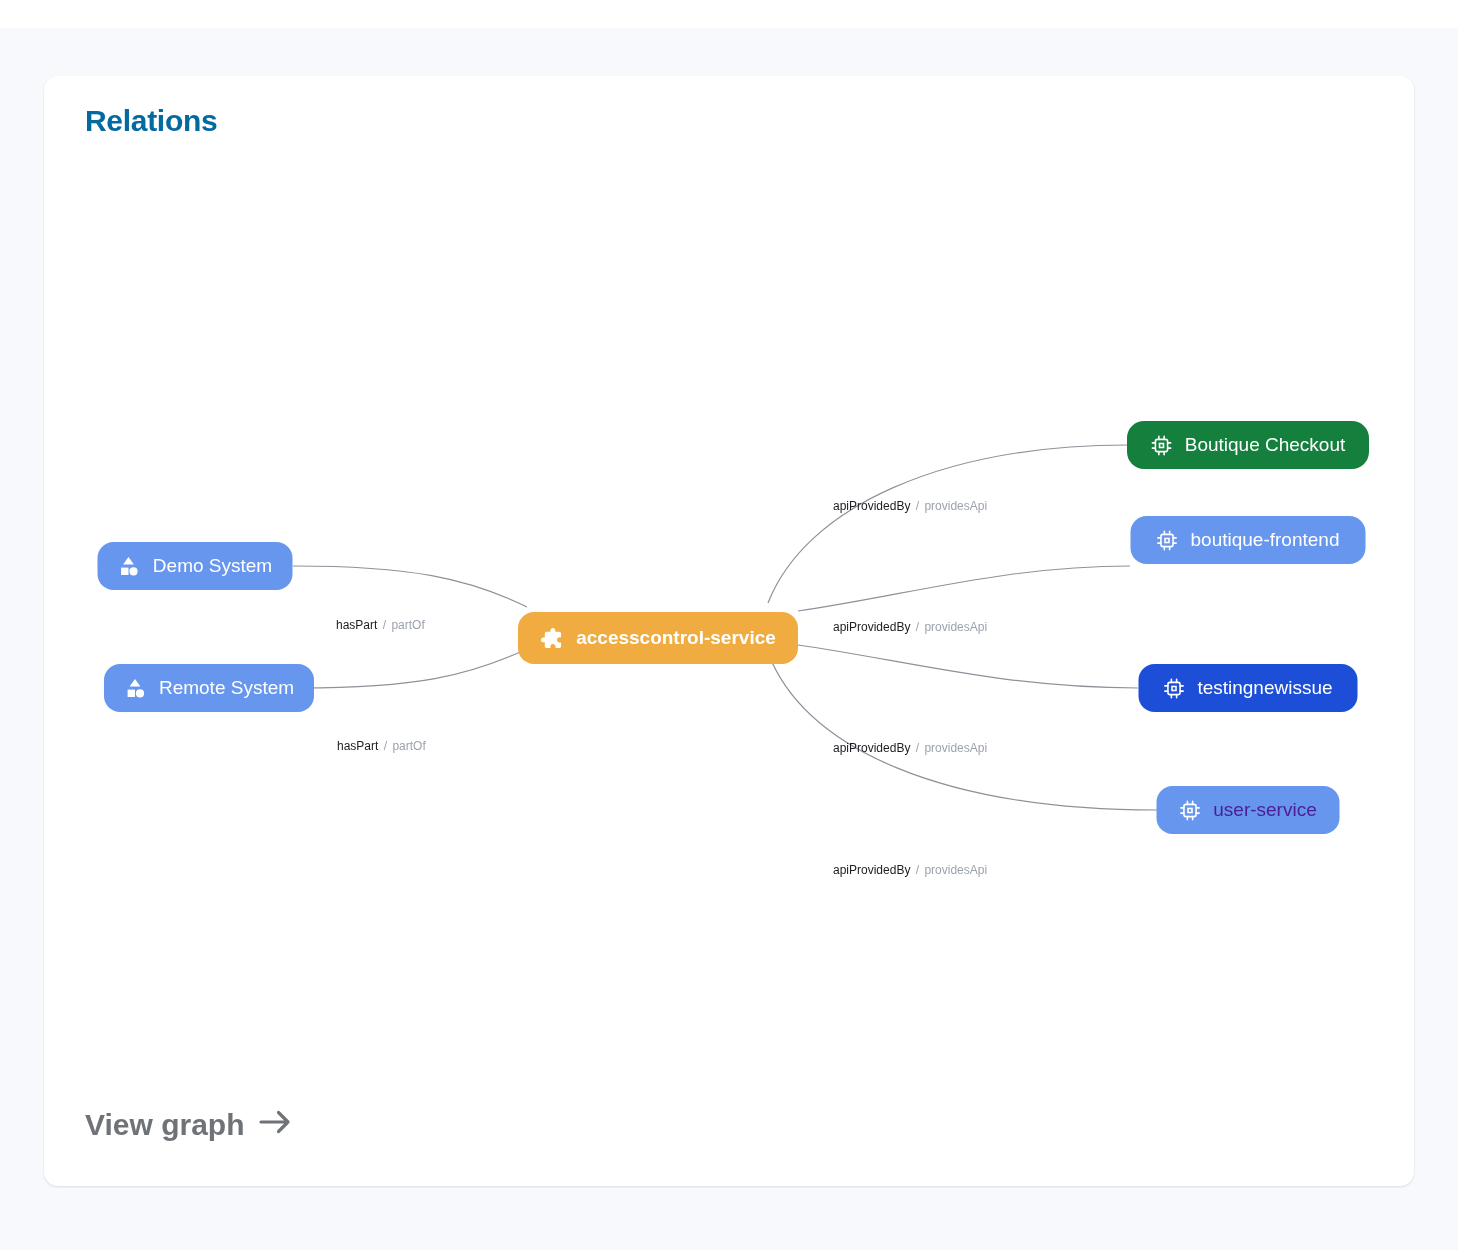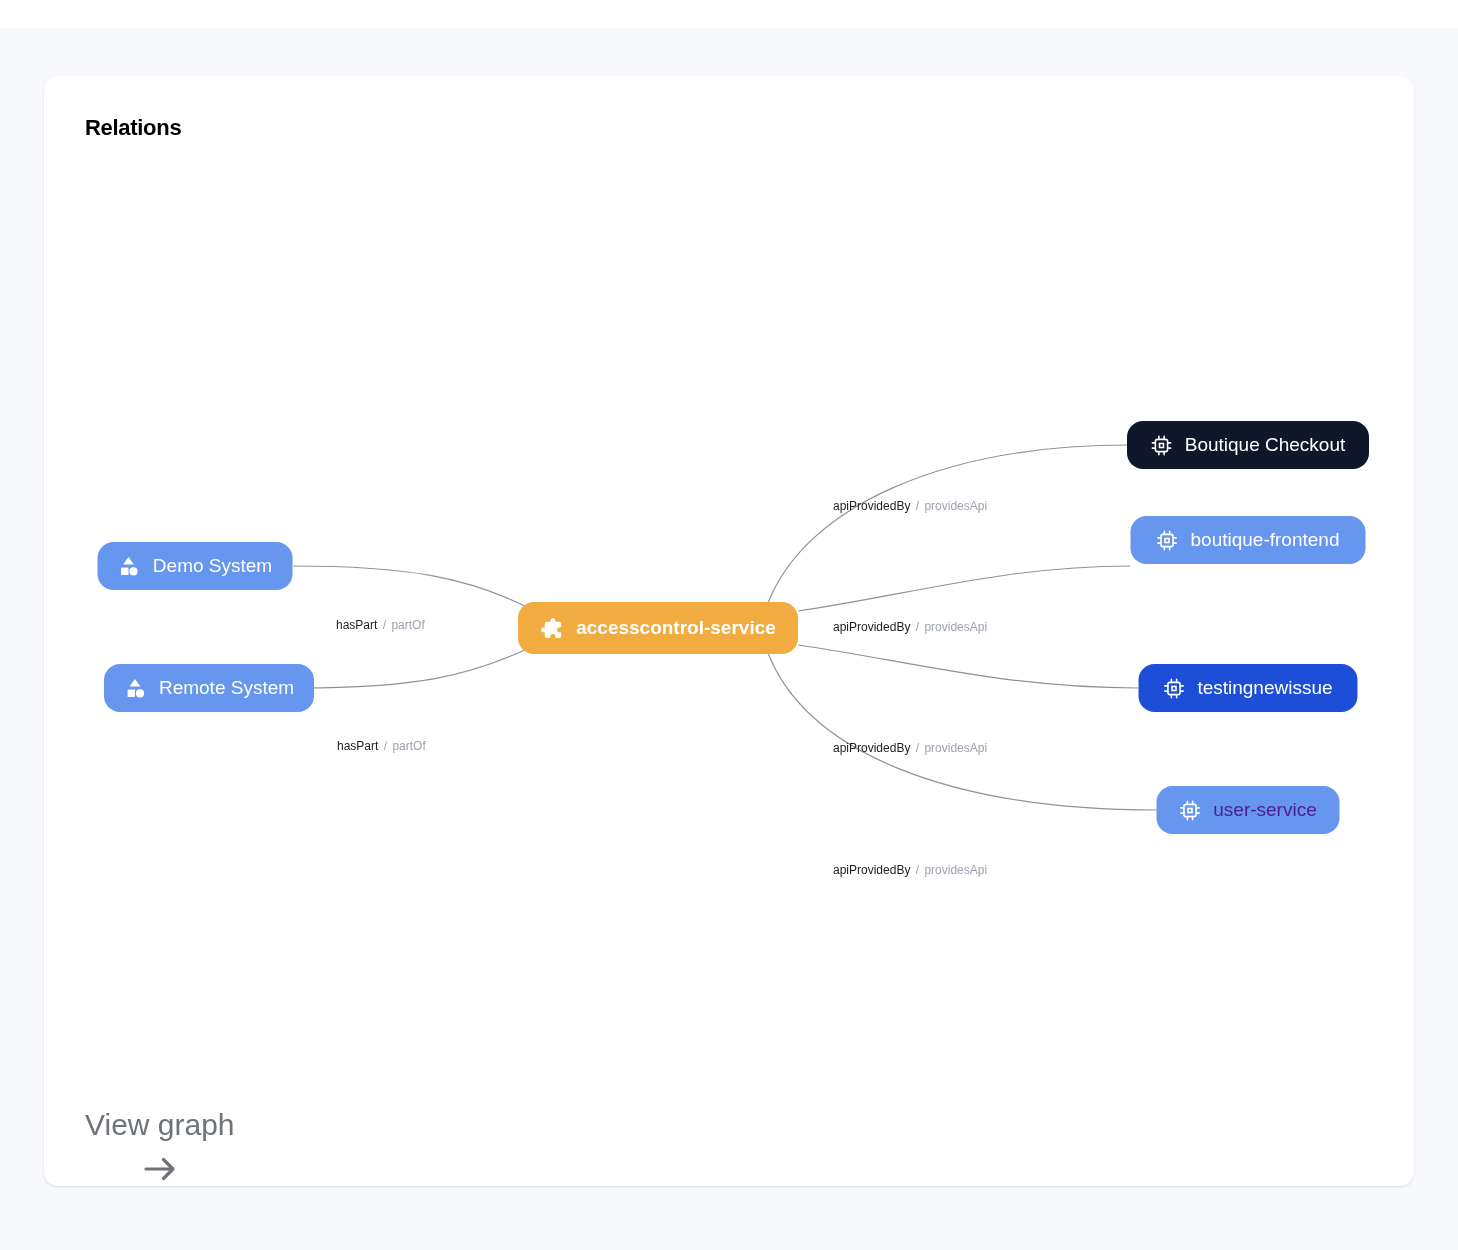--- a/index.html
+++ b/index.html
@@ -9,40 +9,40 @@
     font-family:"Liberation Sans", sans-serif;
     -webkit-font-smoothing:antialiased;
   }
   .page-band { position:absolute; left:0; top:28px; width:1458px; height:1222px; }
   .card {
     position:absolute; left:44px; top:76px; width:1370px; height:1110px;
     background:#ffffff; border-radius:14px;
     box-shadow:0 1px 3px rgba(16,24,40,.08), 0 1px 2px rgba(16,24,40,.05);
   }
   .card-title {
-    position:absolute; left:41px; top:39px;
-    font-size:22px; font-weight:700; color:#000000; letter-spacing:-.3px;
+    position:absolute; left:41px; top:28px;
+    font-size:30px; font-weight:700; color:#0369a1; letter-spacing:-.3px;
   }
   .stage { position:absolute; inset:0; }
   svg.edges { position:absolute; left:0; top:0; }
   .node {
     position:absolute; transform:translate(-50%,-50%);
     display:flex; align-items:center; justify-content:center; gap:13px;
     border-radius:16px; color:#fff; font-size:19px; white-space:nowrap;
     cursor:pointer; box-sizing:border-box;
   }
   .node-blue  { height:48px; font-weight:400; }
-  .node-orange{ height:52px; font-weight:700; }
+  .node-orange{ height:52px; font-weight:700;margin-top:10px; }
   .node .icon { display:flex; align-items:center; }
   .edge-label { position:absolute; font-size:12px; white-space:nowrap;margin-top:46px; }
   .lbl-sep { padding:0 2px; }
   .view-graph {
     position:absolute; left:41px; top:1032px;
     display:flex; align-items:center; gap:13px;
-    font-size:30px; font-weight:400; color:#6f7378; cursor:pointer;flex-direction:column;
+    font-size:30px; font-weight:700; color:#6f7378; cursor:pointer;
   }
 </style>
 </head>
 <body>
 
 <div class="page-band" style="background: rgb(248, 249, 252);"></div>
 
 <div class="card">
   <div class="card-title">Relations</div>
 
@@ -75,21 +75,21 @@
       <div class="node node-blue" style="left: 151px; top: 612px; width: 210px; background: rgb(102, 150, 238); color: rgb(255, 255, 255); margin-left: 14px;">
         <span class="icon">
           <svg width="22" height="21" viewBox="0 0 22 21">
             <polygon points="11,1 16.4,8.6 5.6,8.6" fill="#fff"></polygon>
             <rect x="3.6" y="11.6" width="7.4" height="7.4" fill="#fff"></rect>
             <circle cx="16" cy="15.4" r="4.1" fill="#fff"></circle>
           </svg>
         </span>
         <span>Remote System</span>
       </div>
-      <div class="node node-blue" style="left: 1204px; top: 369px; width: 242px; background: #0f172a; color: rgb(255, 255, 255);">
+      <div class="node node-blue" style="left: 1204px; top: 369px; width: 242px; background: #15803d; color: rgb(255, 255, 255); border-radius: 17px;">
         <span class="icon">
           <svg width="21" height="21" viewBox="0 0 20 20" fill="none" stroke="#fff" stroke-width="1.5" stroke-linecap="round">
             <rect x="4.2" y="4.2" width="11.6" height="11.6" rx="2"></rect>
             <rect x="8.1" y="8.1" width="3.8" height="3.8"></rect>
             <path d="M7.5 4.2V1.3 M12.5 4.2V1.3 M7.5 18.7v-2.9 M12.5 18.7v-2.9 M4.2 7.5H1.3 M4.2 12.5H1.3 M18.7 7.5h-2.9 M18.7 12.5h-2.9"></path>
           </svg>
         </span>
         <span>Boutique Checkout</span>
       </div>
       <div class="node node-blue" style="left: 1204px; top: 464px; width: 235px; background: rgb(102, 150, 238); color: rgb(255, 255, 255);">

